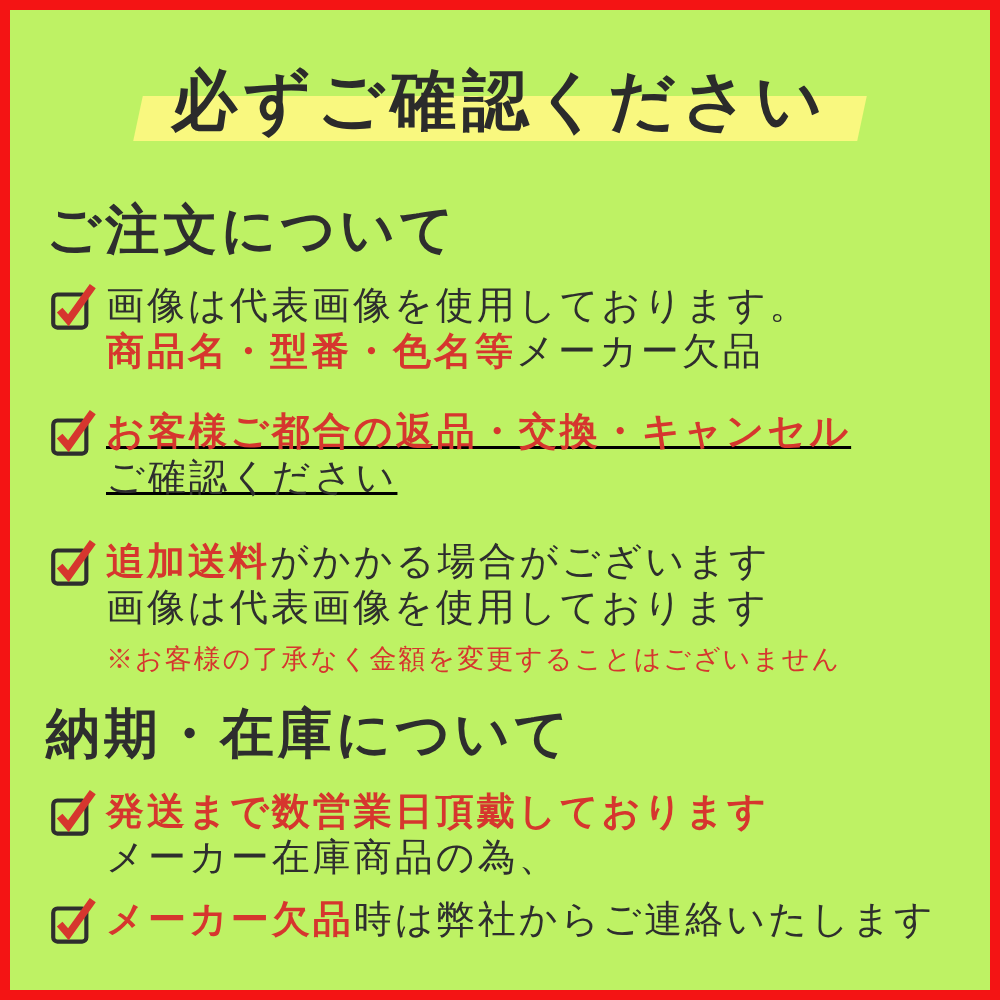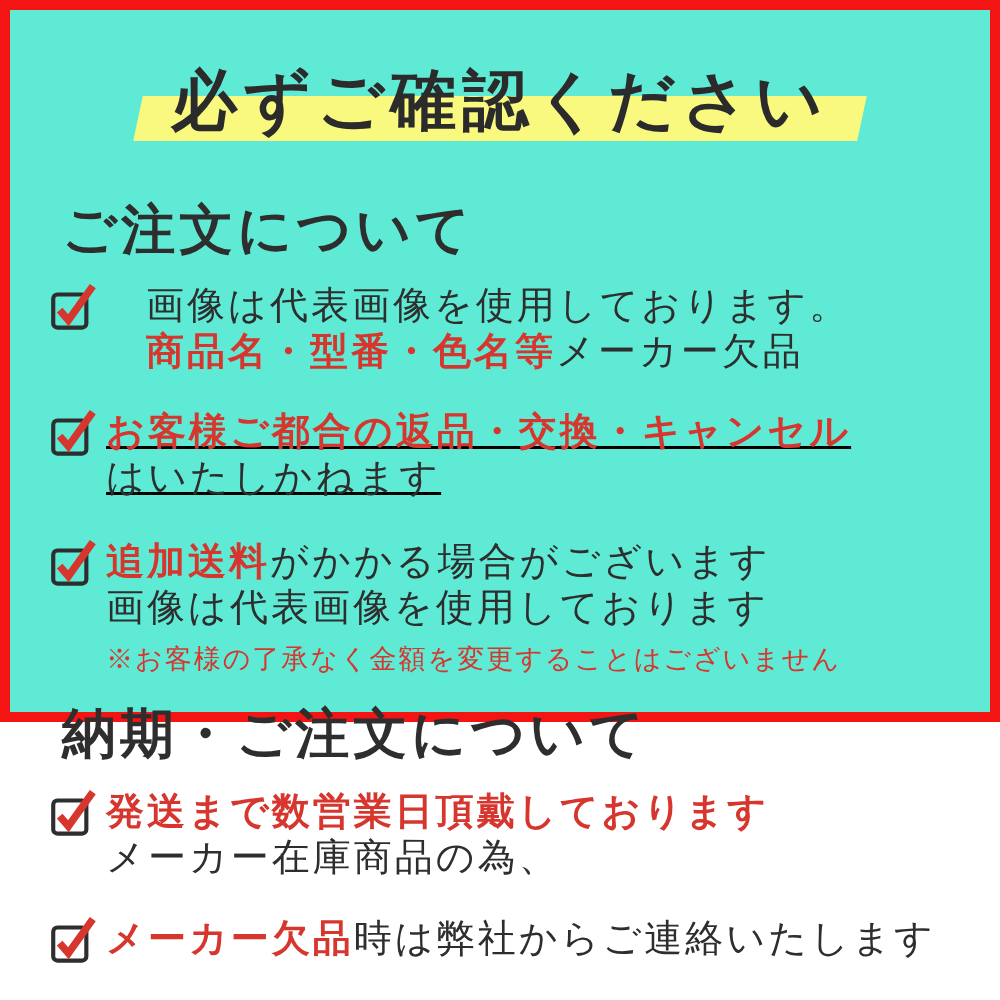--- a/index.html
+++ b/index.html
@@ -6,22 +6,22 @@
     margin: 0;
     padding: 0;
     width: 1000px;
     height: 1000px;
     overflow: hidden;
     font-family: "DejaVu Serif", "Liberation Serif", serif;
   }
   .frame {
     box-sizing: border-box;
     width: 1000px;
-    height: 722px;
-    background: #5eead4;
+    height: 1000px;
+    background: #bef264;
     border: 10px solid #f41414;
     position: relative;
   }
   
   .title-wrap {
     position: relative;
     margin-top: 40px;
     height: 108px;
     text-align: center;
   }
@@ -42,43 +42,43 @@
     margin: 0;
     font-size: 66px;
     font-weight: bold;
     letter-spacing: 6px;
     color: #2b2b2b;
     line-height: 100px;
     white-space: nowrap;
   }
   
   .section-heading {
-    margin: 16px;
+    margin: 0;
     padding: 0 0 0 36px;
     font-size: 54px;
     font-weight: bold;
     letter-spacing: 4px;
     color: #2e2e2e;
     line-height: 1.15;
     white-space: nowrap;
   }
   .heading-order    { margin-top: 40px; }
   .heading-delivery { margin-top: 26px; }
   
   .item {
     display: flex;
     align-items: flex-start;
     margin-left: 40px;
     margin-right: 20px;
   }
-  .item-1 { margin-top: 22px; gap: 40px; }
+  .item-1 { margin-top: 22px; }
   .item-2 { margin-top: 34px; text-decoration: underline; }
   .item-3 { margin-top: 38px; }
   .item-4 { margin-top: 24px; }
-  .item-5 { margin-top: 35px; }
+  .item-5 { margin-top: 16px; }
   .checkbox {
     flex: 0 0 46px;
     width: 46px;
     height: 52px;
     margin-top: -2px;
     margin-right: 10px;
   }
   .checkbox svg { display: block; width: 46px; height: 52px; overflow: visible; }
   .item-text { min-width: 0; }
   .item-text p {
@@ -130,39 +130,39 @@
 
   <div class="item item-2">
     <span class="checkbox">
       <svg viewBox="0 0 100 110" xmlns="http://www.w3.org/2000/svg">
         <rect x="7" y="30" width="72" height="72" rx="9" fill="none" stroke="#2e2e2e" stroke-width="9"></rect>
         <path d="M 21 64 L 40 86 L 93 12" fill="none" stroke="#d6362e" stroke-width="16" stroke-linecap="butt" stroke-linejoin="miter"></path>
       </svg>
     </span>
     <div class="item-text">
       <p><span class="red">お客様ご都合の返品・交換・キャンセル</span></p>
-      <p><span>はいたしかねます</span></p>
+      <p><span>ご確認ください</span></p>
     </div>
   </div>
 
   <div class="item item-3">
     <span class="checkbox">
       <svg viewBox="0 0 100 110" xmlns="http://www.w3.org/2000/svg">
         <rect x="7" y="30" width="72" height="72" rx="9" fill="none" stroke="#2e2e2e" stroke-width="9"></rect>
         <path d="M 21 64 L 40 86 L 93 12" fill="none" stroke="#d6362e" stroke-width="16" stroke-linecap="butt" stroke-linejoin="miter"></path>
       </svg>
     </span>
     <div class="item-text">
       <p><span class="red">追加送料</span><span>がかかる場合がございます</span></p>
       <p><span>画像は代表画像を使用しております</span></p>
       <p class="note">※お客様の了承なく金額を変更することはございません</p>
     </div>
   </div>
 
-  <h2 class="section-heading heading-delivery">納期・ご注文について</h2>
+  <h2 class="section-heading heading-delivery">納期・在庫について</h2>
 
   <div class="item item-4">
     <span class="checkbox">
       <svg viewBox="0 0 100 110" xmlns="http://www.w3.org/2000/svg">
         <rect x="7" y="30" width="72" height="72" rx="9" fill="none" stroke="#2e2e2e" stroke-width="9"></rect>
         <path d="M 21 64 L 40 86 L 93 12" fill="none" stroke="#d6362e" stroke-width="16" stroke-linecap="butt" stroke-linejoin="miter"></path>
       </svg>
     </span>
     <div class="item-text">
       <p><span class="red">発送まで数営業日頂戴しております</span></p>

